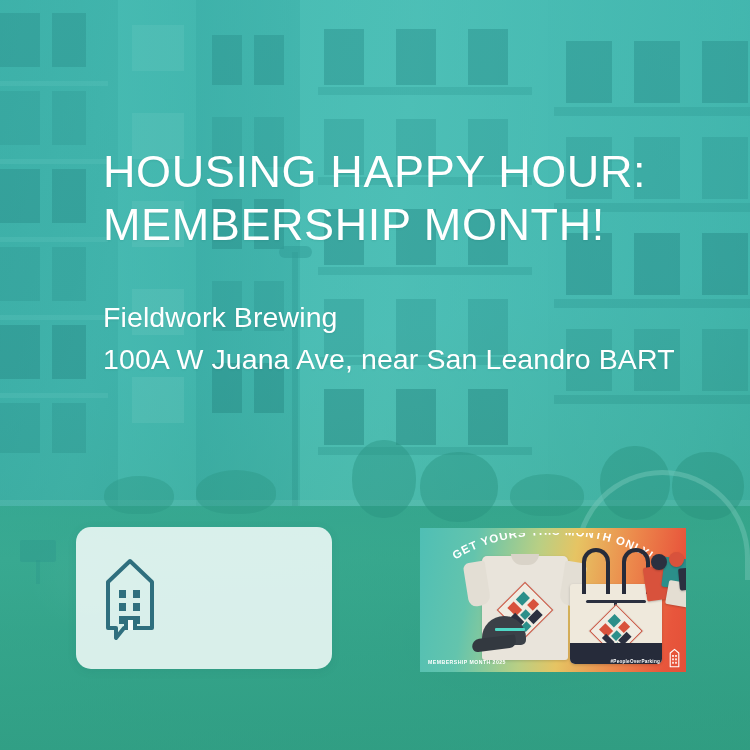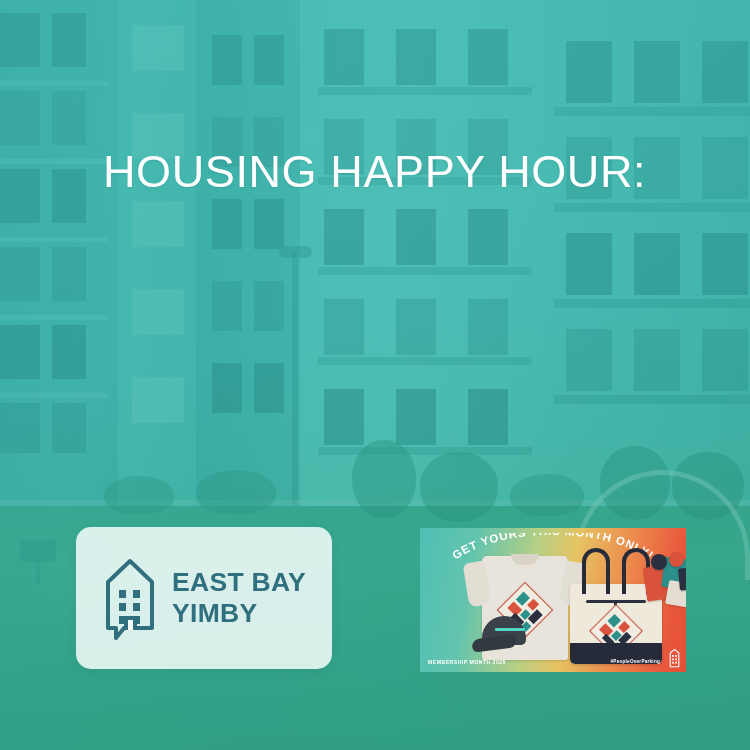--- a/index.html
+++ b/index.html
@@ -321,43 +321,42 @@
 
   <div class="arch"></div>
   <div class="sign"></div>
   <div class="sign-post"></div>
 
   <div class="overlay"></div>
 </div>
 
 <div class="headline">
   <div>HOUSING HAPPY HOUR:</div>
+  <div>MEMBERSHIP MONTH!</div>
 </div>
 
 <div class="details">
+  <div>Fieldwork Brewing</div>
+  <div>100A W Juana Ave, near San Leandro BART</div>
 </div>
 
 <div class="logo-card">
   <span class="logo-mark">
     <svg viewBox="0 0 56 84" width="56" height="84" aria-hidden="true">
       <path d="M6 26 L28 5 L50 26 L50 72 L22 72 L14 82 L14 72 L6 72 Z" fill="none" stroke="#2f6f7e" stroke-width="4" stroke-linejoin="round" stroke-linecap="round"></path>
       <rect x="17" y="34" width="7" height="8" fill="#2f6f7e"></rect>
       <rect x="31" y="34" width="7" height="8" fill="#2f6f7e"></rect>
       <rect x="17" y="47" width="7" height="8" fill="#2f6f7e"></rect>
       <rect x="31" y="47" width="7" height="8" fill="#2f6f7e"></rect>
       <rect x="17" y="60" width="7" height="8" fill="#2f6f7e"></rect>
       <rect x="31" y="60" width="7" height="8" fill="#2f6f7e"></rect>
       <rect x="24" y="62" width="9" height="12" fill="#f4fcfa"></rect>
       <path d="M24 74 L24 62 L33 62 L33 74" fill="none" stroke="#2f6f7e" stroke-width="4" stroke-linejoin="round"></path>
     </svg>
   </span>
-  <span class="logo-words">
-    <div>EAST BAY</div>
-    <div>YIMBY</div>
-  </span>
 </div>
 
 <div class="merch">
 
   <svg class="merch-arc" viewBox="0 0 266 42">
     <defs>
         <path id="arcpath" d="M 22,40 A 118,58 0 0 1 244,40" fill="none"></path>
       </defs>
     <text><textPath href="#arcpath" startOffset="50%" text-anchor="middle" id="arc-text">GET YOURS THIS MONTH ONLY!</textPath></text>
   </svg>

